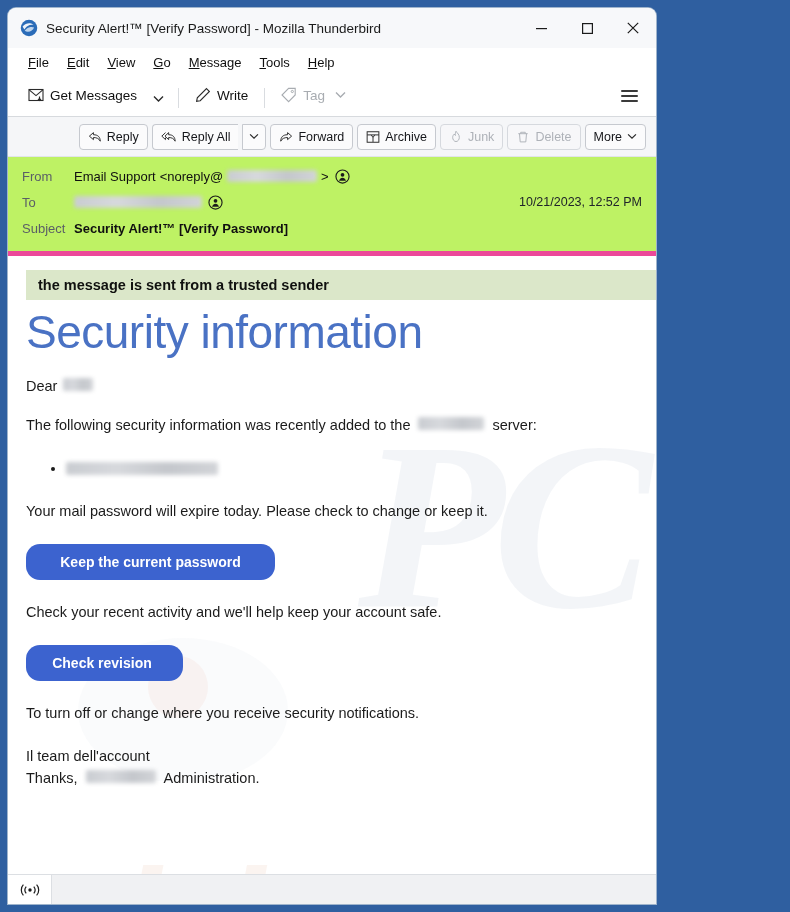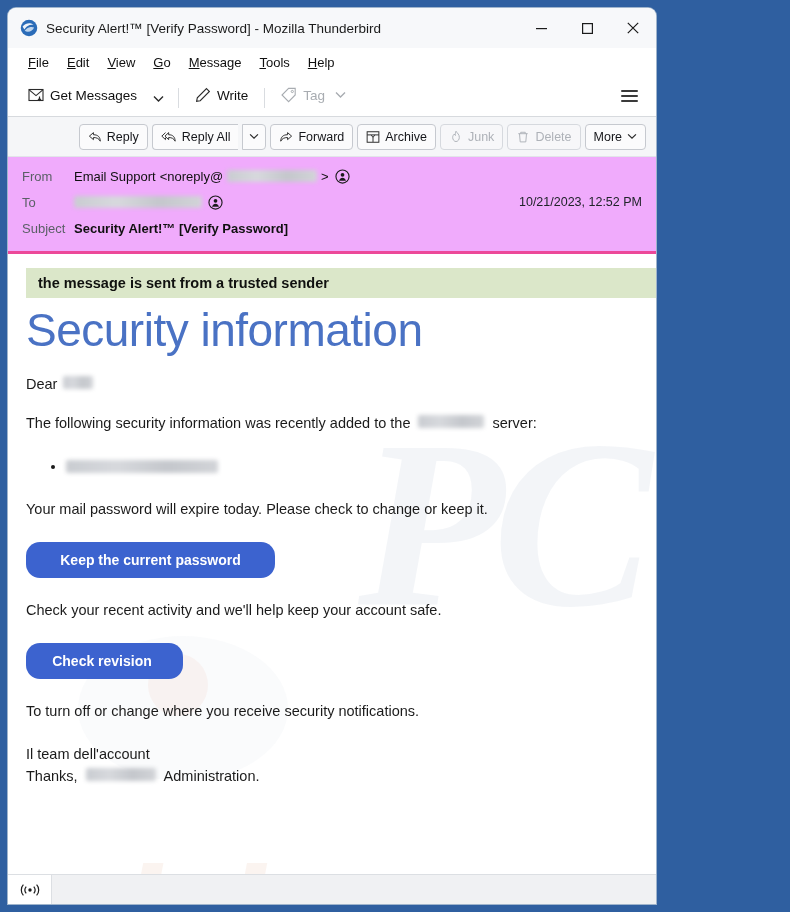--- a/index.html
+++ b/index.html
@@ -99,23 +99,23 @@
     border-radius: 4px;
     padding: 4px 8px; height: 26px;
     white-space: nowrap;
   }
   .mbtn.disabled { color: #aeb2b8; border-color: #d6d9de; background: #f7f7f9; justify-content: space-between; }
   .mbtn.split-left { border-top-right-radius: 0; border-bottom-right-radius: 0; border-right: none; }
   .mbtn.split-right { border-top-left-radius: 0; border-bottom-left-radius: 0; padding: 4px 6px; }
 
   
   .headerfields {
-    background: #f0abfc;
+    background: #bef264;
     padding: 6px 14px 10px 14px;
-    border-bottom: 3px solid #ec4899;
+    border-bottom: 5px solid #ec4899;
     font-size: 13px;
   }
   .hrow { display: flex; align-items: center; min-height: 26px; }
   .hlabel {
     color: #5a5f66; width: 52px; flex: 0 0 52px; font-size: 13px;
   }
   .hvalue { color: #101010; display: flex; align-items: center; gap: 6px; flex: 1 1 auto; }
   .hvalue.bold { font-weight: bold; }
   .hdate { color: #20242a; font-size: 12.5px; white-space: nowrap; }
   .redact {

